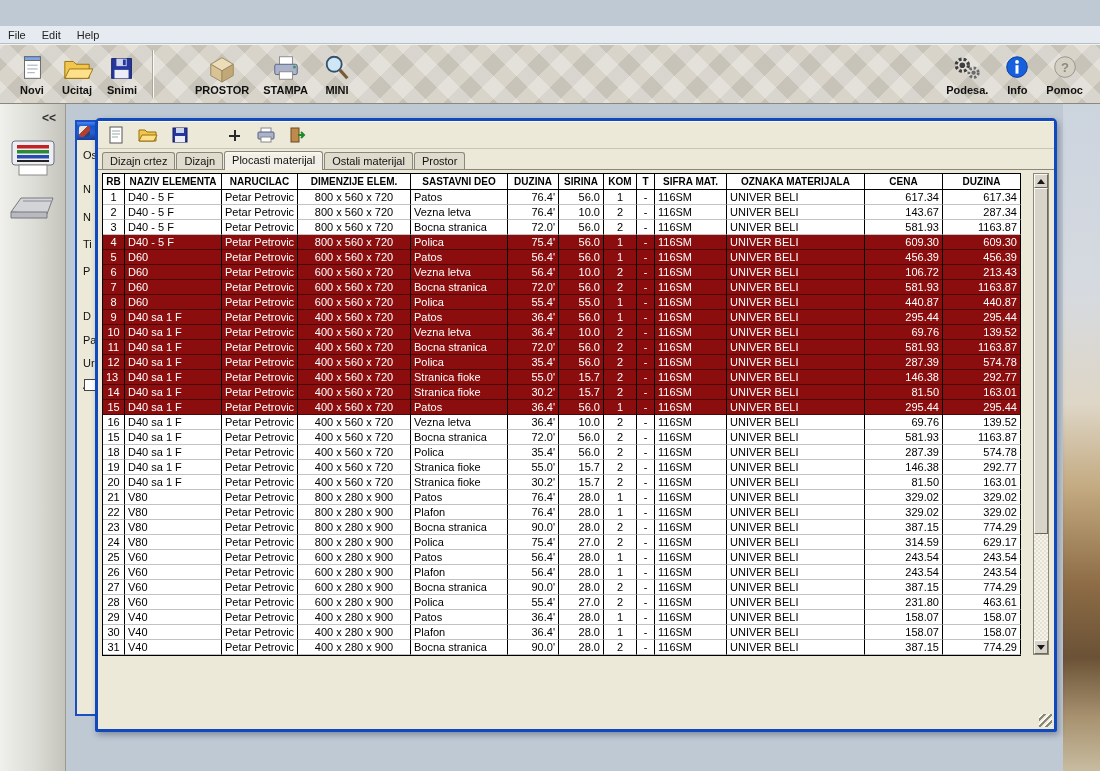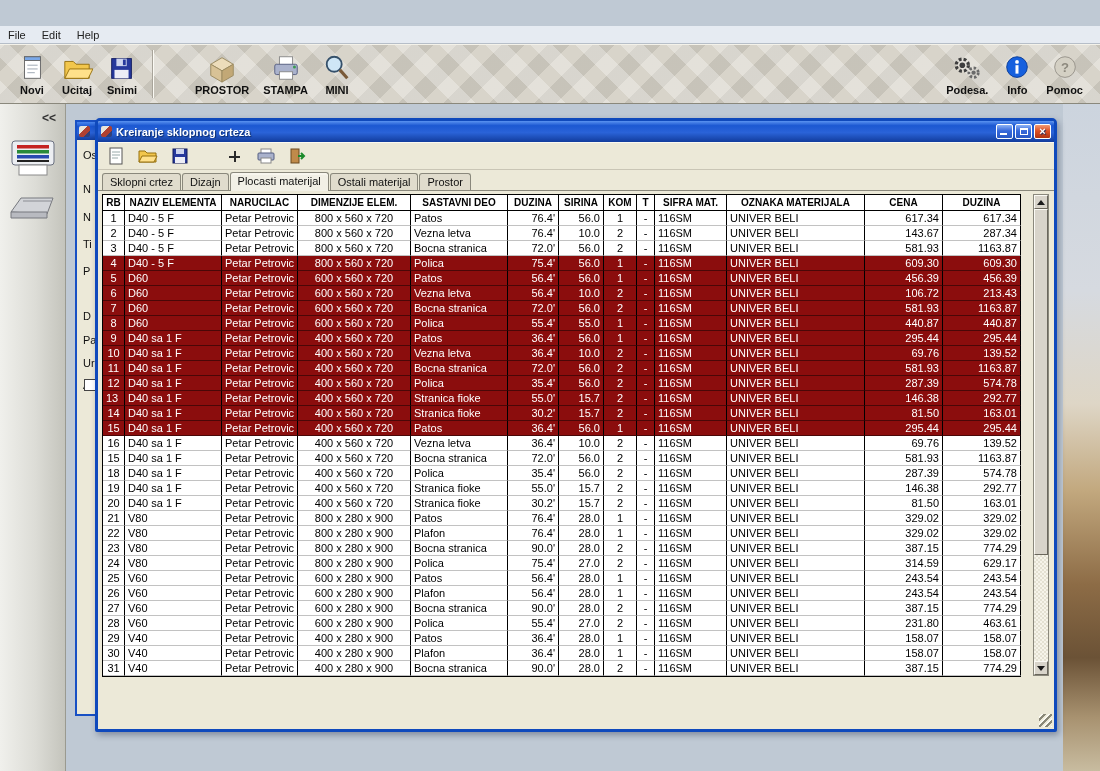--- a/index.html
+++ b/index.html
@@ -273,33 +273,20 @@
           <span class="bgfrag" style="top: 125px;">P</span>
           <span class="bgfrag" style="top: 170px;">D</span>
           <span class="bgfrag" style="top: 194px;">Pa</span>
           <span class="bgfrag" style="top: 217px;">Ur</span>
           <span class="bgfrag" style="top: 239px;">AB</span>
         </div>
       <span class="bgchk"></span>
     </div>
 
     <div class="child">
-      <div class="c-title">
-        <span class="bgwin-icon"></span>
-        <span class="ctext">Kreiranje sklopnog crteza</span>
-        <span class="cwbtn">
-            <span class="cg-min"></span>
-          </span>
-        <span class="cwbtn">
-            <span class="cg-max"></span>
-          </span>
-        <span class="cwbtn close">
-            <span class="cg-close"></span>
-          </span>
-      </div>
 
       <div class="c-toolbar">
         <span class="cti">
           <svg width="16" height="18" viewBox="0 0 16 18">
               <rect x="2" y="1" width="12" height="16" fill="#fff" stroke="#555"></rect>
               <line x1="4" y1="5" x2="12" y2="5" stroke="#9aa"></line>
               <line x1="4" y1="8" x2="12" y2="8" stroke="#9aa"></line>
               <line x1="4" y1="11" x2="10" y2="11" stroke="#9aa"></line>
             </svg>
         </span>
@@ -328,21 +315,21 @@
         </span>
         <span class="cti">
           <svg width="18" height="16" viewBox="0 0 18 16">
               <rect x="2" y="1" width="8" height="14" fill="#c08a4a" stroke="#6a4a20"></rect>
               <path d="M9 8 h6 M12 5 l3 3 -3 3" fill="none" stroke="#1a8a2a" stroke-width="2"></path>
             </svg>
         </span>
       </div>
 
       <div class="c-tabs">
-        <span class="tab">Sklopni crtez</span>
+        <span class="tab">Dizajn crtez</span>
         <span class="tab">Dizajn</span>
         <span class="tab active">Plocasti materijal</span>
         <span class="tab">Ostali materijal</span>
         <span class="tab">Prostor</span>
       </div>
 
 
       <div class="tablewrap">
         <div class="tgrid">
           <div class="thead">

